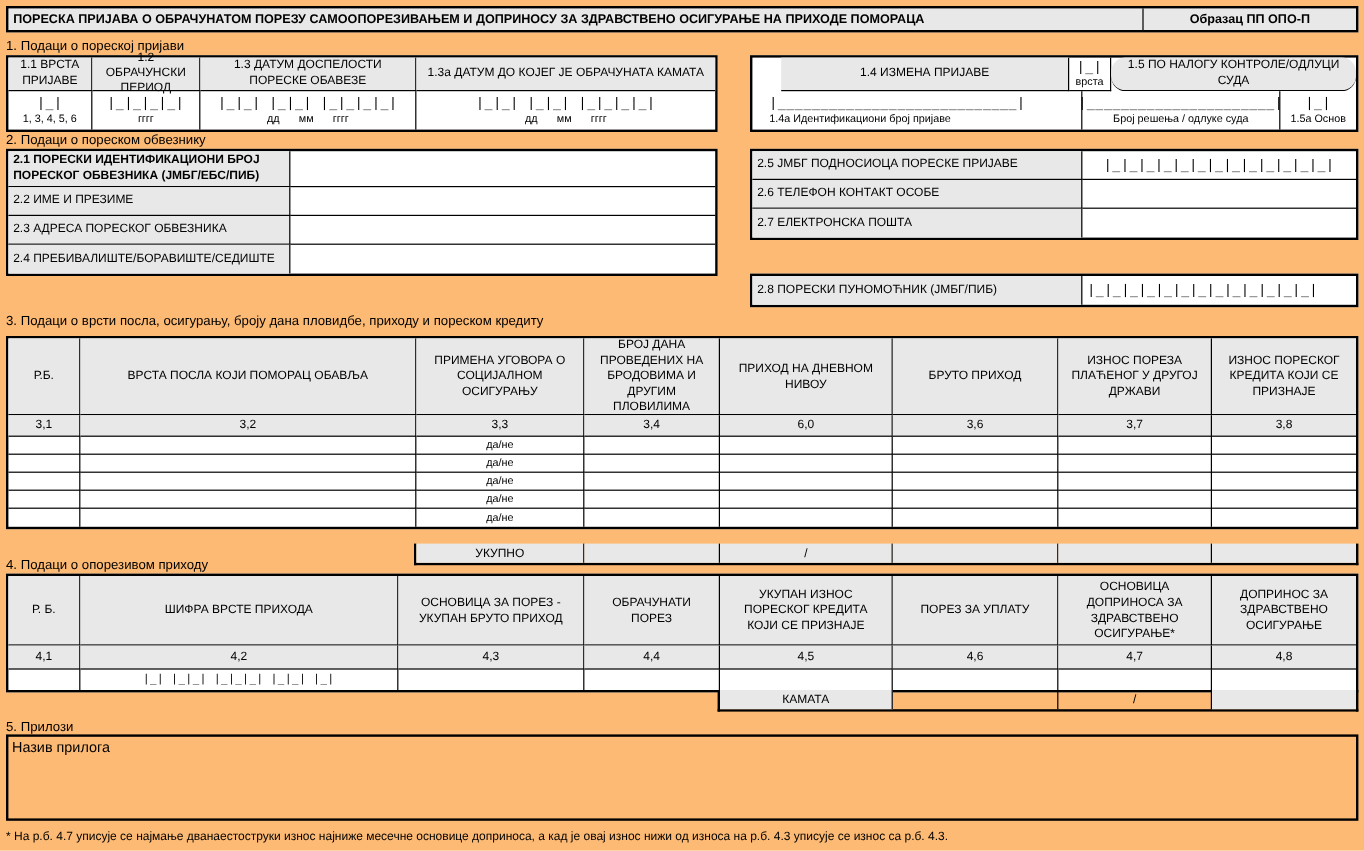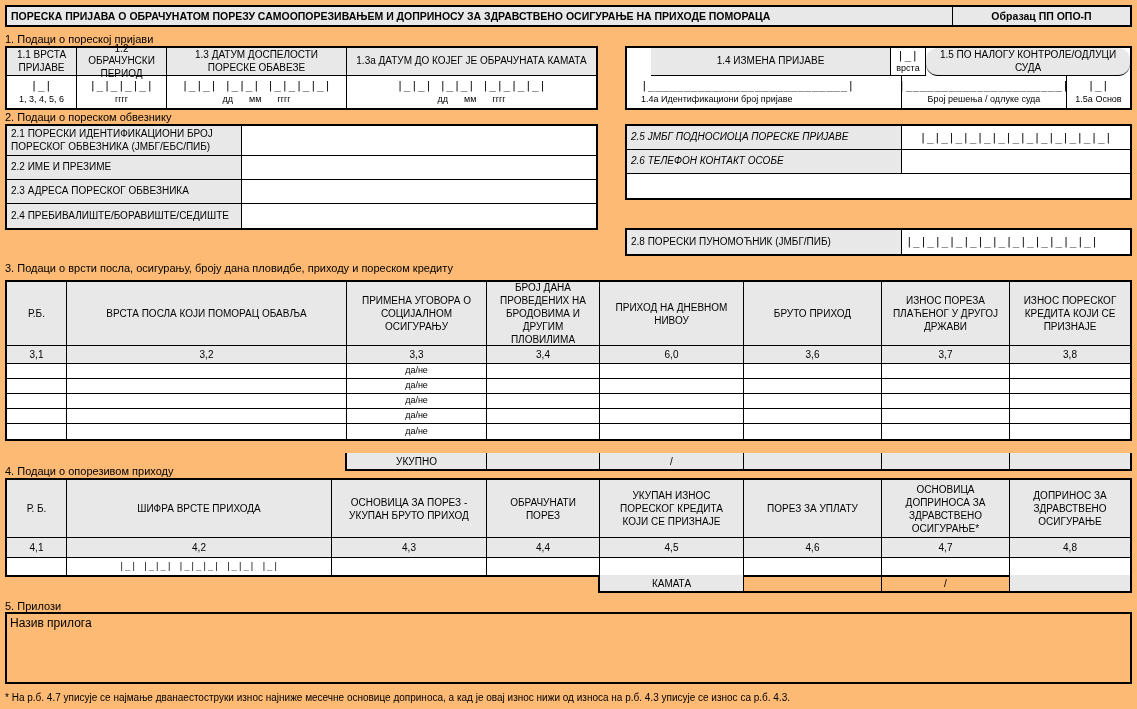--- a/index.html
+++ b/index.html
@@ -44,22 +44,22 @@
   .s1r .hdr { height:28px; }
   .s1r .val { height:32px; }
   .w240{width:240px;margin-left:24px;} .w35{width:35px;} .w232r{flex:1;border-radius:12px;}
   .w275{width:275px;} .w165{width:165px;} .w67{flex:1;}
   .vrsta-cell { font-size:8.5px; padding:0; justify-content:center; }
 
   
   .s2l { left:5px; top:124px; width:593px; }
   .s2l .lab { width:235px; align-items:flex-start; text-align:left; justify-content:center; padding:2px 4px; }
   .s2l .inp { flex:1; }
-  .h30{height:30px;} .h24{height:24px;}
-  .s2r { left:625px; top:124px; width:507px;font-style:italic; }
+  .h30{height:30px;font-weight:bold;} .h24{height:24px;}
+  .s2r { left:625px; top:124px; width:507px; }
   .s2r .lab { width:275px; align-items:flex-start; text-align:left; justify-content:center; padding:2px 4px; }
   .s2r .inp { flex:1; }
   .s28 { left:625px; top:228px; width:507px; }
 
   
   .s3 { left:5px; top:280px; width:1127px; }
   .g8 { display:grid; }
   .s3 .g8 { grid-template-columns:60px 280px 140px 113px 144px 138px 128px 1fr; }
   .gcell { border-right:1.5px solid #000; border-bottom:1.5px solid #000;
            display:flex; align-items:center; justify-content:center; text-align:center;
@@ -187,20 +187,21 @@
   <div class="abs tbl s2r">
     <div class="row h24">
       <div class="cell gray bb lab">2.5 ЈМБГ ПОДНОСИОЦА ПОРЕСКЕ ПРИЈАВЕ</div>
       <div class="cell bb inp comb">|_|_|_|_|_|_|_|_|_|_|_|_|_|</div>
     </div>
     <div class="row h24">
       <div class="cell gray bb lab">2.6 ТЕЛЕФОН КОНТАКТ ОСОБЕ</div>
       <div class="cell bb inp"></div>
     </div>
     <div class="row h24">
+      <div class="cell gray lab">2.7 ЕЛЕКТРОНСКА ПОШТА</div>
       <div class="cell inp"></div>
     </div>
   </div>
 
   <div class="abs tbl s28">
     <div class="row h24">
       <div class="cell gray lab" style="width:275px; align-items:flex-start; text-align:left; justify-content:center; padding:2px 4px;">2.8 ПОРЕСКИ ПУНОМОЋНИК (ЈМБГ/ПИБ)</div>
       <div class="cell inp comb">|_|_|_|_|_|_|_|_|_|_|_|_|_|</div>
     </div>
   </div>

